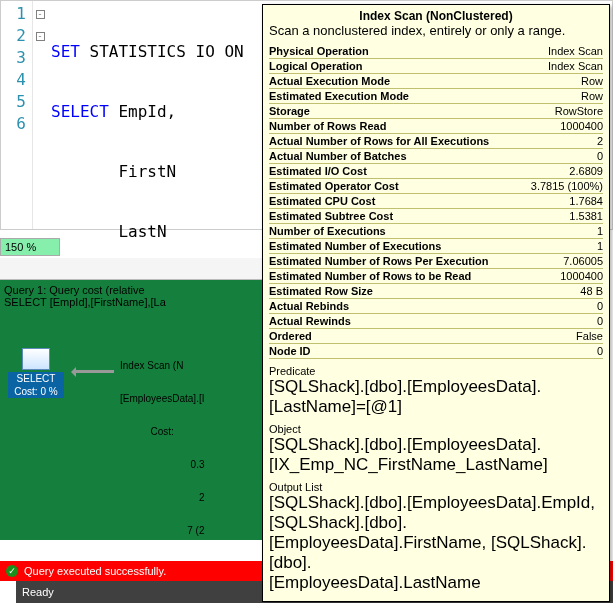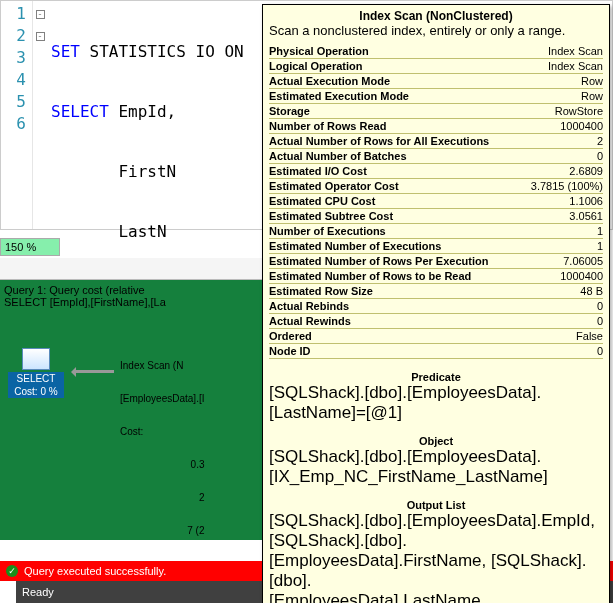--- a/index.html
+++ b/index.html
@@ -158,21 +158,21 @@
   }
   .tooltip .title { font-weight: bold; font-size: 12px; text-align: center; }
   .tooltip .subtitle { font-size: 13px; margin-bottom: 6px; }
   .tooltip .row {
     display: flex; justify-content: space-between;
     border-bottom: 1px solid #c0c070;
     padding: 1px 0;
   }
   .tooltip .row .k { font-weight: bold; }
   .tooltip .row .v { text-align: left; }
-  .tooltip .section { font-weight: bold; margin-top: 12px; text-align: center; }
+  .tooltip .section { font-weight: normal; margin-top: 6px; }
   .tooltip .obj { word-break: break-word; font-size: 17px; }
 </style>
 </head>
 <body>
 
 <div class="editor-pane">
   <div class="gutter">
     <div>1</div>
     <div>2</div>
     <div>3</div>
@@ -243,21 +243,21 @@
   <div class="plan-nodes">
     <div class="node-select">
       <div class="box"></div>
       <div class="lbl">SELECT</div>
       <div class="lbl">Cost: 0 %</div>
     </div>
     <div class="arrow"></div>
     <div class="node-text">
       <div>Index Scan (N</div>
       <div>[EmployeesData].[I</div>
-      <div style="text-align:left"><span>Cost:</span></div>
+      <div style="text-align:center"><span>Cost:</span></div>
       <div style="text-align:right">0.3</div>
       <div style="text-align:right">2</div>
       <div style="text-align:right">7 (2</div>
     </div>
   </div>
 </div>
 
 <div class="ready-bar">
   <span class="check">✓</span>
   <span>Query executed successfully.</span>
@@ -305,25 +305,25 @@
       <div class="row">
         <span class="k">Estimated I/O Cost</span>
         <span class="v">2.6809</span>
       </div>
       <div class="row">
         <span class="k">Estimated Operator Cost</span>
         <span class="v">3.7815 (100%)</span>
       </div>
       <div class="row">
         <span class="k">Estimated CPU Cost</span>
-        <span class="v">1.1006</span>
+        <span class="v">1.7684</span>
       </div>
       <div class="row">
         <span class="k">Estimated Subtree Cost</span>
-        <span class="v">3.0561</span>
+        <span class="v">1.5381</span>
       </div>
       <div class="row">
         <span class="k">Number of Executions</span>
         <span class="v">1</span>
       </div>
       <div class="row">
         <span class="k">Estimated Number of Executions</span>
         <span class="v">1</span>
       </div>
       <div class="row">

